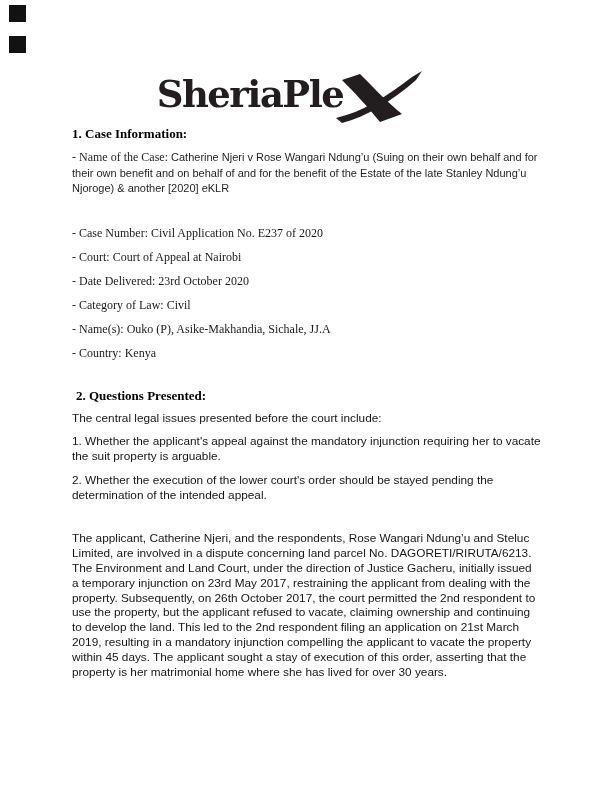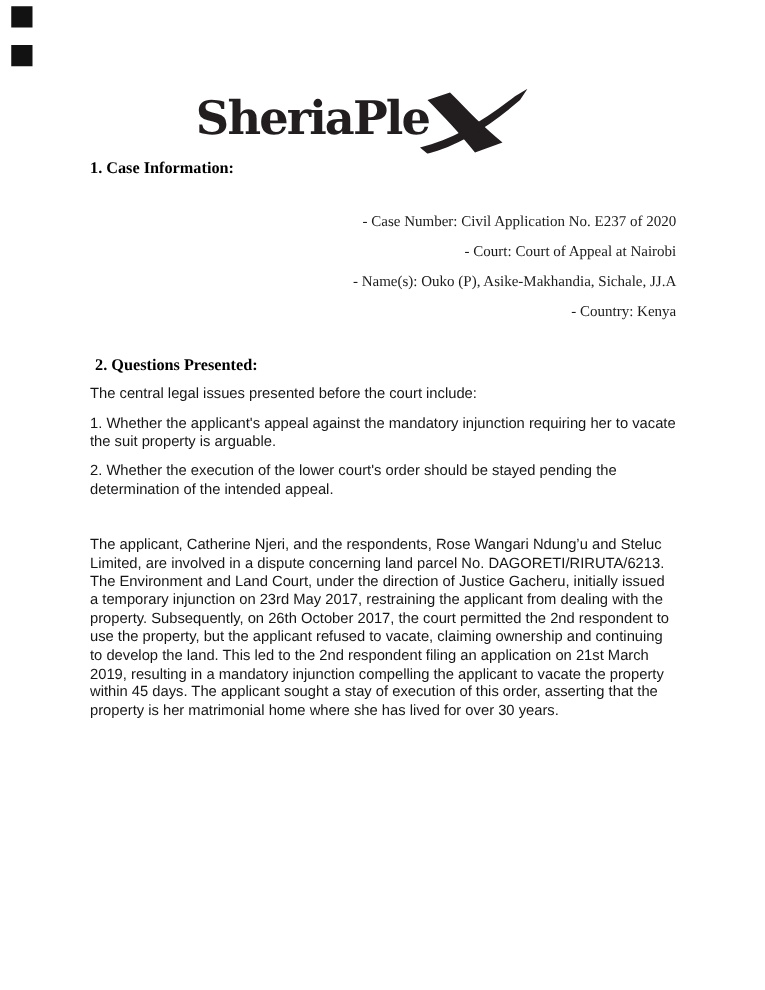--- a/index.html
+++ b/index.html
@@ -76,21 +76,20 @@
     font-family: "Liberation Serif", serif;
     font-size: 12px;
   }
 
   .details { margin-top: 30px; }
   .details p {
     margin: 0 0 12px 0;
     font-family: "Liberation Serif", serif;
     font-size: 12px;
     line-height: 12px;
-    text-align: right;
   }
   .details p:last-child { margin-bottom: 0; }
 
   .sec2, .sec3 { margin-top: 29px; }
 
   .body-text {
     font-family: Liberation Sans, sans-serif;
     font-size: 11.8px;
     line-height: 14.8px;
     margin: 8px 0 0 0;
@@ -112,23 +111,26 @@
     <svg class="logo-x" width="88" height="52" viewBox="0 0 88 52" aria-hidden="true">
       <path d="M8,9 L26,3 C40,17 54,32 68,43 L46,51 C34,36 20,21 8,9 Z"></path>
       <path d="M2,47 C28,41 52,26 78,6 L88,0 L82,9 C58,30 32,46 8,52 Z"></path>
     </svg>
   </div>
 
   <div class="content">
 
     <section class="sec1">
       <h2>1. Case Information:</h2>
+      <p class="case-name"><span class="label">- Name of the Case:</span> <span class="value">Catherine Njeri v Rose Wangari Ndung’u (Suing on their own behalf and for their own benefit and on behalf of and for the benefit of the Estate of the late Stanley Ndung’u Njoroge) &amp; another [2020] eKLR</span></p>
       <div class="details">
         <p>- Case Number: Civil Application No. E237 of 2020</p>
         <p>- Court: Court of Appeal at Nairobi</p>
+        <p>- Date Delivered: 23rd October 2020</p>
+        <p>- Category of Law: Civil</p>
         <p>- Name(s): Ouko (P), Asike-Makhandia, Sichale, JJ.A</p>
         <p>- Country: Kenya</p>
       </div>
     </section>
 
     <section class="sec2 indent">
       <h2>2. Questions Presented:</h2>
       <p class="body-text intro">The central legal issues presented before the court include:</p>
       <p class="body-text q">1. Whether the applicant's appeal against the mandatory injunction requiring her to vacate the suit property is arguable.</p>
       <p class="body-text q">2. Whether the execution of the lower court's order should be stayed pending the determination of the intended appeal.</p>

